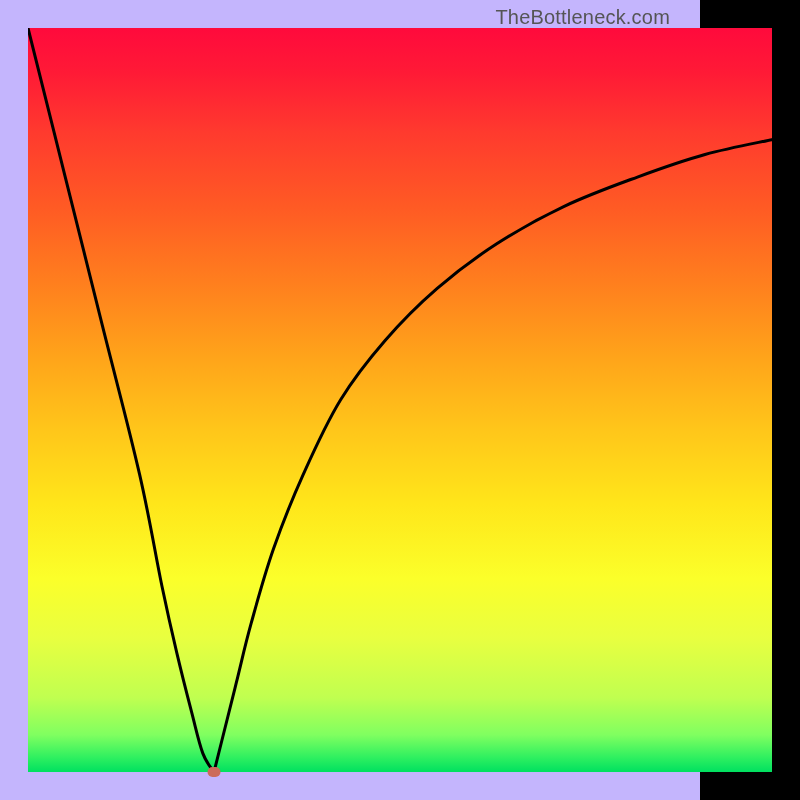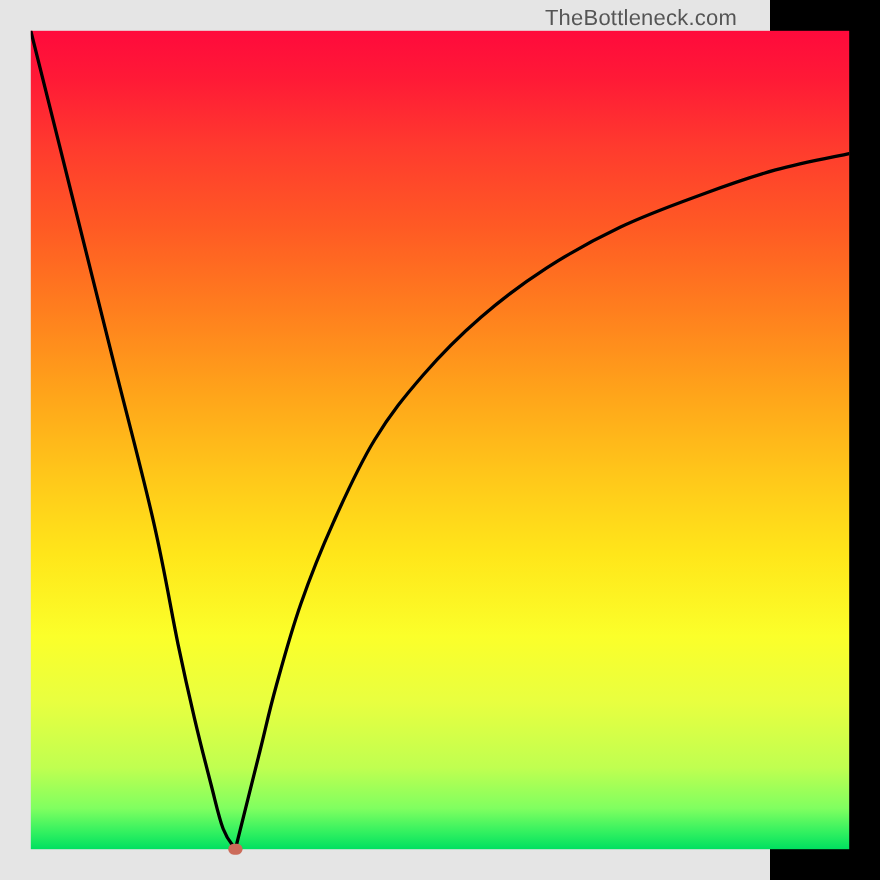--- a/index.html
+++ b/index.html
@@ -10,21 +10,21 @@
     background: #000;
     overflow: hidden;
     font-family: Arial, Helvetica, sans-serif;
   }
   .frame {
     position: absolute;
     top: 0;
     left: 0;
     width: 700px;
     height: 800px;
-    background: #e5e5e5;
+    background: #c4b5fd;
   }
   .plot-area {
     position: absolute;
     top: 28px;
     left: 28px;
     width: 744px;
     height: 744px;
     
     background: linear-gradient(to bottom,
       #ff0a3c 0%,

